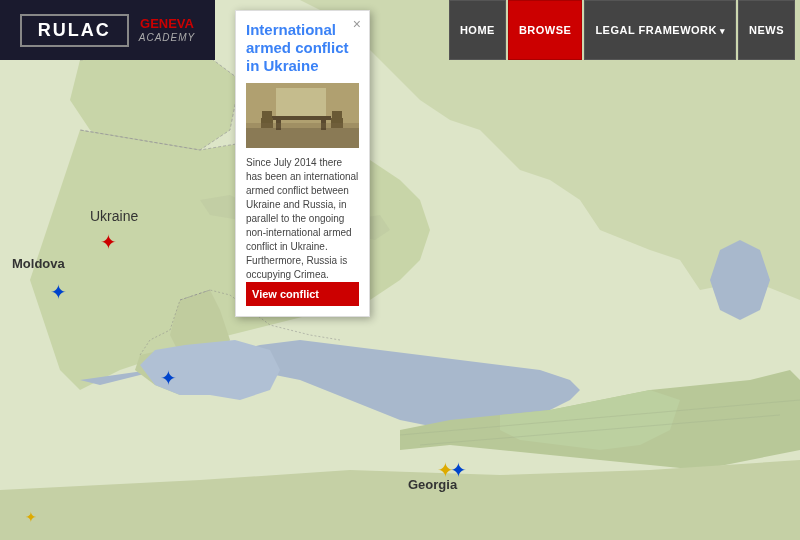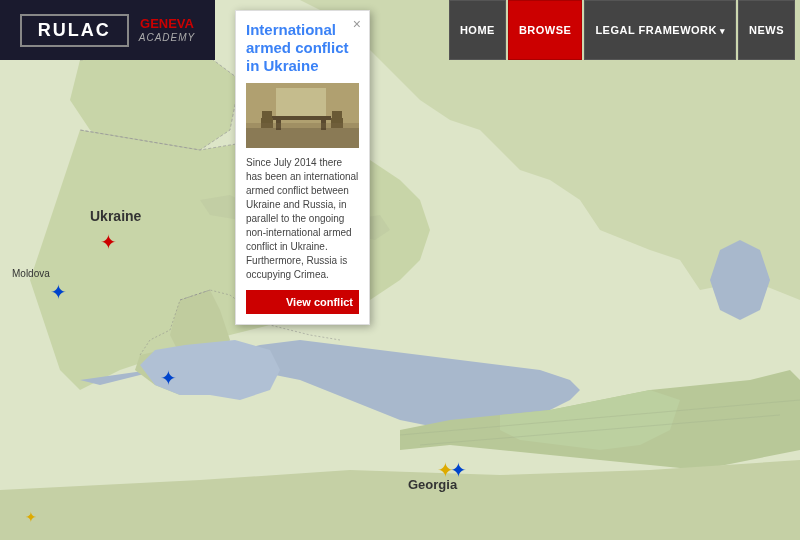--- a/index.html
+++ b/index.html
@@ -182,34 +182,33 @@
       width: 100%;
       height: 100%;
       background: linear-gradient(135deg, #a09070 0%, #c8b89a 30%, #8a7a60 60%, #b0a080 100%);
       position: relative;
     }
 
     #popup-description {
       font-size: 10px;
       color: #444;
       line-height: 1.4;
-      margin-bottom: 8px;
     }
 
     #view-conflict-btn {
       display: block;
       width: 100%;
       background: #cc0000;
       color: white;
       border: none;
       padding: 6px;
       font-size: 11px;
       font-weight: bold;
       cursor: pointer;
-      text-align: right;
+      text-align: left;
     }
 
     
     .marker {
       position: absolute;
       width: 18px;
       height: 18px;
       cursor: pointer;
       z-index: 5;
     }
@@ -233,31 +232,31 @@
       font-weight: bold;
       color: #333;
     }
 
     
     #ukraine-label {
       position: absolute;
       top: 208px;
       left: 90px;
       font-size: 14px;
-      font-weight: bold;
+      font-weight: normal;
       color: #333;
     }
 
     
     #moldova-label {
       position: absolute;
-      top: 268px;
+      top: 256px;
       left: 12px;
-      font-size: 10px;
-      font-weight: normal;
+      font-size: 13px;
+      font-weight: bold;
       color: #333;
     }
 
     
     #georgia-label {
       position: absolute;
       top: 477px;
       left: 408px;
       font-size: 13px;
       font-weight: bold;

